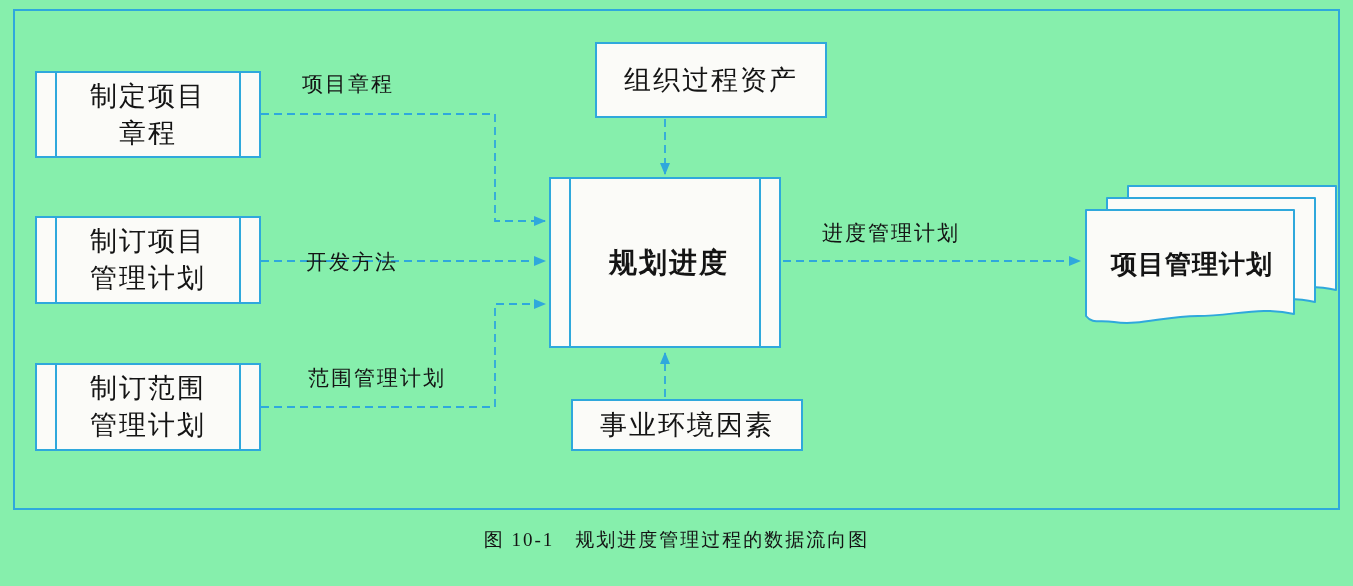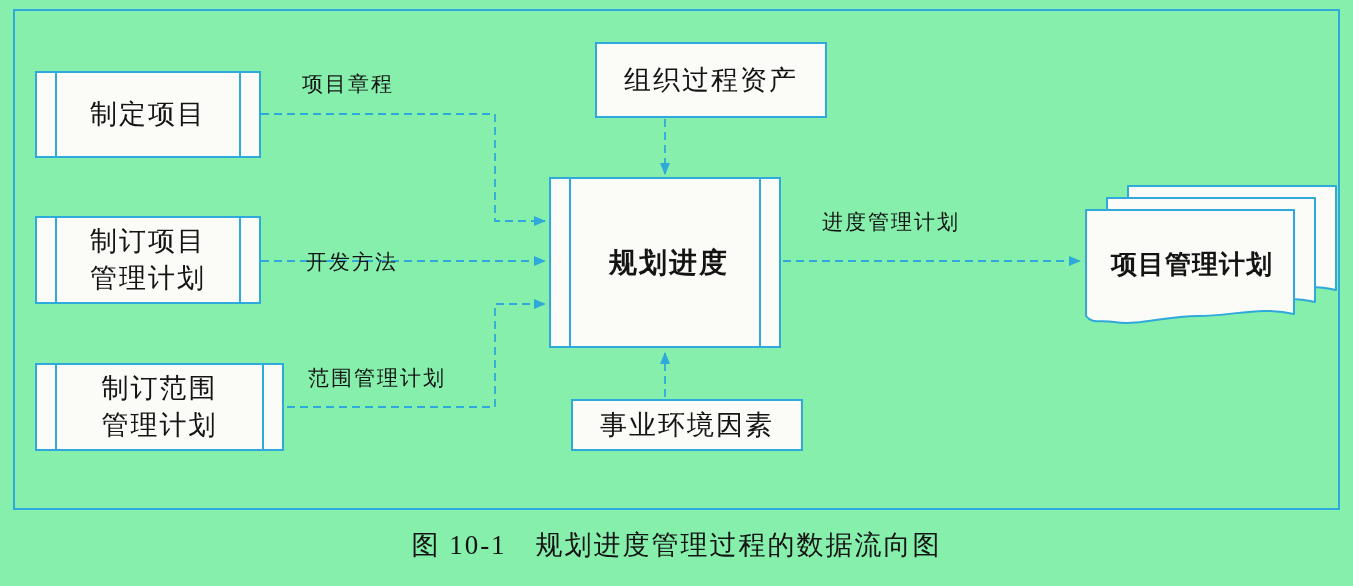--- a/index.html
+++ b/index.html
@@ -17,21 +17,21 @@
   .pbox::after { right:18px; }
   .ntext { font-size:27px; line-height:37px; letter-spacing:2px; }
   .ntext span { display:block; }
   .center-box .ntext { font-size:28px; line-height:40px; font-weight:bold; }
   .edge-label { position:absolute; z-index:2; font-size:21px; letter-spacing:2px; white-space:nowrap; }
   .doc-svg { position:absolute; left:1082px; top:184px; z-index:2; }
   .docpage { fill:#fbfbf8; stroke:#2fa8dc; stroke-width:2; stroke-linejoin:round; }
   .doc-label { position:absolute; left:1090px; top:247px; width:204px; text-align:center;
                font-size:26px; letter-spacing:1px; z-index:3;font-weight:bold; }
   .caption { position:absolute; left:0; top:527px; width:100%; text-align:center;
-             font-size:27px; letter-spacing:2px; }
+             font-size:19px; letter-spacing:2px; }
 </style>
 </head>
 <body>
 
 <div class="page">
 
   <div class="frame"></div>
 
   <svg class="arrows" width="1353" height="586">
     <defs>
@@ -43,31 +43,32 @@
     <path class="flow" d="M261,261 H545" marker-end="url(#ah)"></path>
     <path class="flow" d="M261,407 H495 V304 H545" marker-end="url(#ah)"></path>
     <path class="flow" d="M665,119 V174" marker-end="url(#ah)"></path>
     <path class="flow" d="M665,397 V353" marker-end="url(#ah)"></path>
     <path class="flow" d="M783,261 H1080" marker-end="url(#ah)"></path>
   </svg>
 
   <div class="node pbox" style="left:35px; top:71px; width:226px; height:87px;">
     <div class="ntext">
       <span>制定项目</span>
+      <span>章程</span>
     </div>
   </div>
 
   <div class="node pbox" style="left:35px; top:216px; width:226px; height:88px;">
     <div class="ntext">
       <span>制订项目</span>
       <span>管理计划</span>
     </div>
   </div>
 
-  <div class="node pbox" style="left:35px; top:363px; width:249px; height:88px;">
+  <div class="node pbox" style="left:35px; top:363px; width:226px; height:88px;">
     <div class="ntext">
       <span>制订范围</span>
       <span>管理计划</span>
     </div>
   </div>
 
   <div class="node" style="left:549px; top:42px; width:232px; height:76px;margin-left:46px;">
     <div class="ntext">
       <span>组织过程资产</span>
     </div>
@@ -88,17 +89,17 @@
   <svg class="doc-svg" width="256" height="150" viewBox="0 0 256 150">
     <path class="docpage" transform="translate(46,2)" d="M0,0 H208 V104 C176,96 146,106 112,106 C78,106 54,116 28,112 C14,110 6,114 0,106 Z"></path>
     <path class="docpage" transform="translate(25,14)" d="M0,0 H208 V104 C176,96 146,106 112,106 C78,106 54,116 28,112 C14,110 6,114 0,106 Z"></path>
     <path class="docpage" transform="translate(4,26)" d="M0,0 H208 V104 C176,96 146,106 112,106 C78,106 54,116 28,112 C14,110 6,114 0,106 Z"></path>
   </svg>
   <div class="doc-label">项目管理计划</div>
 
   <div class="edge-label" style="left:302px; top:70px;">项目章程</div>
   <div class="edge-label" style="left:306px; top:212px;margin-top:36px;">开发方法</div>
   <div class="edge-label" style="left:292px; top:364px;margin-left:16px;">范围管理计划</div>
-  <div class="edge-label" style="left:822px; top:208px;">进度管理计划</div>
+  <div class="edge-label" style="left:822px; top:219px;">进度管理计划</div>
 
   <div class="caption">图 10-1　规划进度管理过程的数据流向图</div>
 
 </div>
 
 </body></html>

